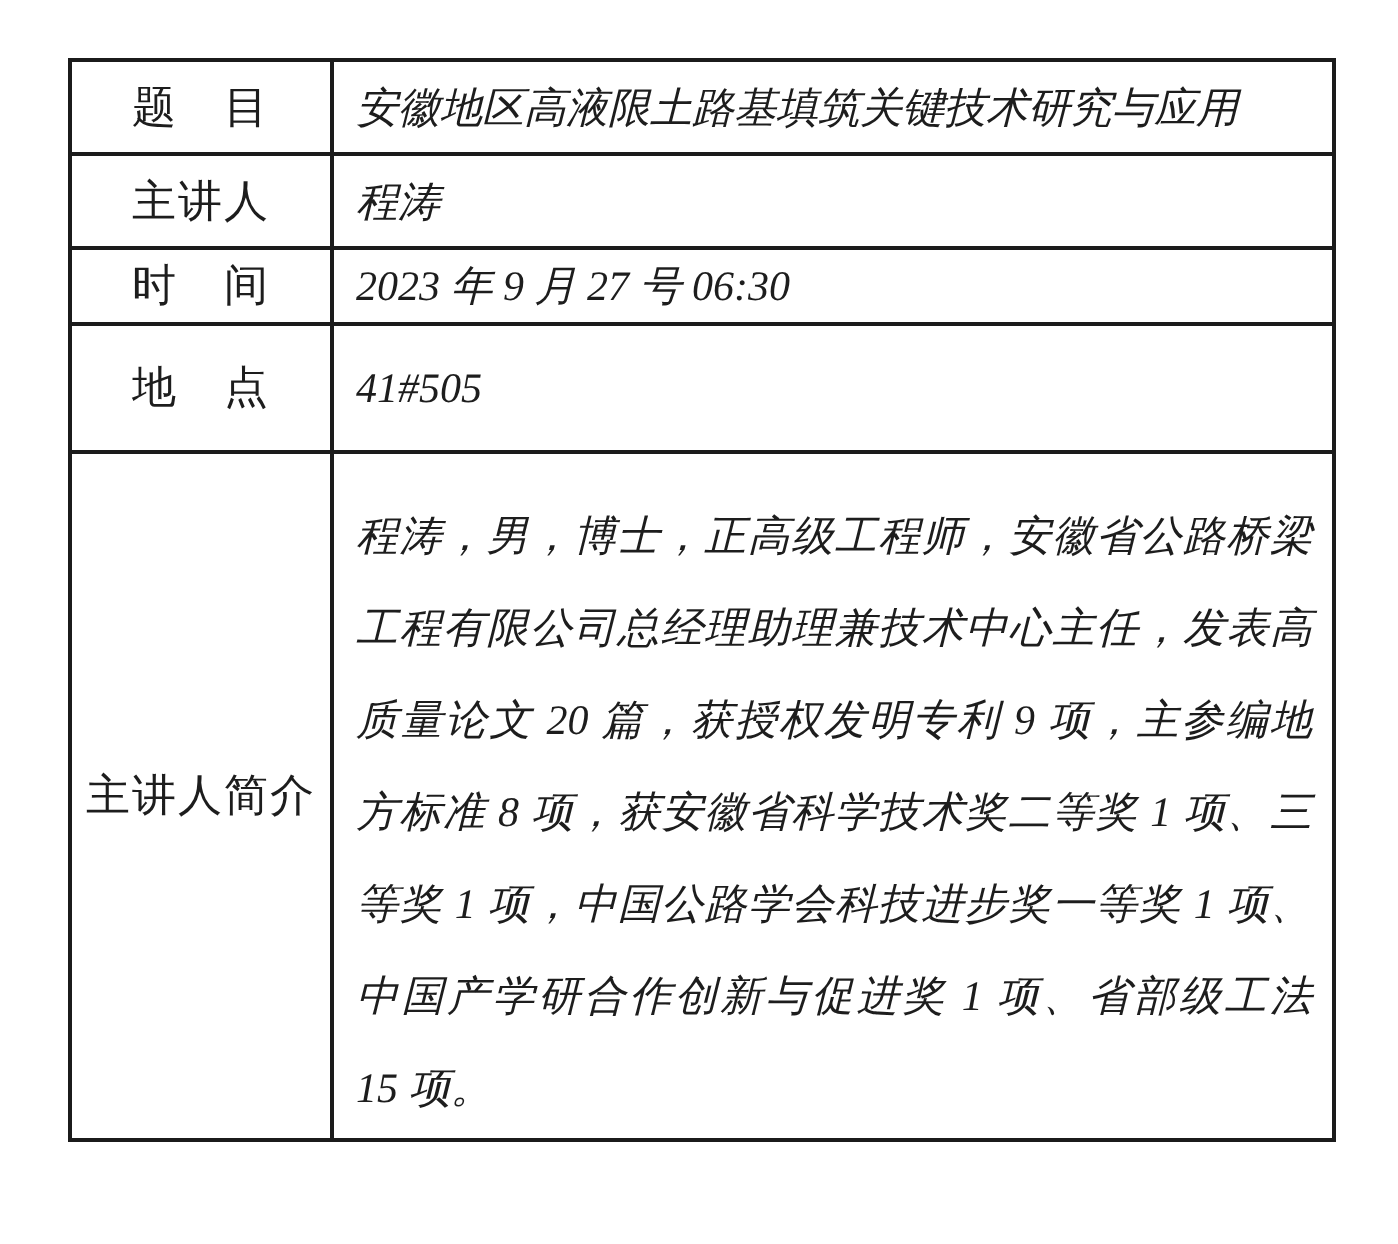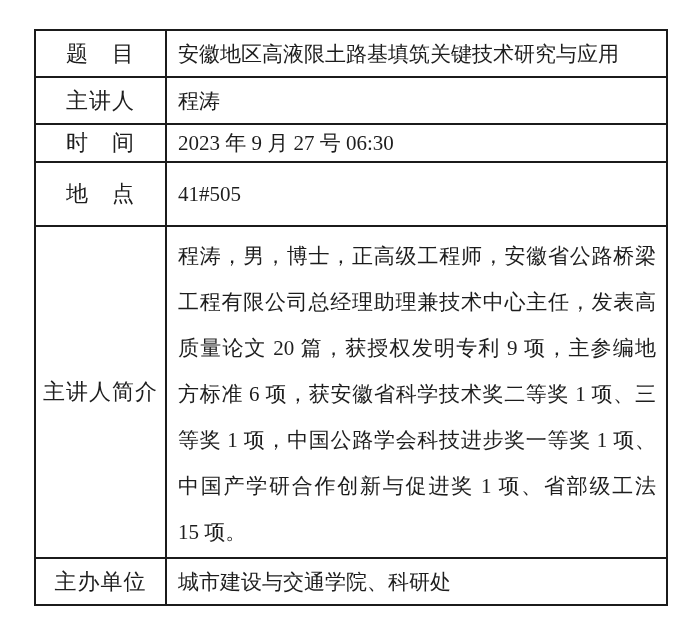--- a/index.html
+++ b/index.html
@@ -39,23 +39,24 @@
   td.label-cell {
     text-align: center;
     font-size: 22px;
     letter-spacing: 1px;
     padding: 0 4px;
   }
   td.value-cell {
     font-size: 21px;
     text-align: left;
     padding: 0 10px 0 11px;
+    font-style: italic;
   }
   td.bio-cell {
-    padding-top: 6px;
+    padding-top: 18px;
     padding-bottom: 2px;
   }
   .bio-line {
     height: 46px;
     line-height: 46px;
     font-size: 21px;
   }
   .bio-line.just {
     text-align: justify;
     text-align-last: justify;
@@ -105,29 +106,21 @@
         </td>
       </tr>
       <tr style="height:322px">
         <td class="label-cell">
           <span>主讲人简介</span>
         </td>
         <td class="value-cell bio-cell">
           <div class="bio-line just">程涛，男，博士，正高级工程师，安徽省公路桥梁</div>
           <div class="bio-line just">工程有限公司总经理助理兼技术中心主任，发表高</div>
           <div class="bio-line just">质量论文 20 篇，获授权发明专利 9 项，主参编地</div>
-          <div class="bio-line just">方标准 6 项，获安徽省科学技术奖二等奖 1 项、三</div>
+          <div class="bio-line just">方标准 8 项，获安徽省科学技术奖二等奖 1 项、三</div>
           <div class="bio-line just">等奖 1 项，中国公路学会科技进步奖一等奖 1 项、</div>
           <div class="bio-line just">中国产学研合作创新与促进奖 1 项、省部级工法</div>
           <div class="bio-line">15 项。</div>
-        </td>
-      </tr>
-      <tr style="height:47px">
-        <td class="label-cell">
-          <span>主办单位</span>
-        </td>
-        <td class="value-cell">
-          <span>城市建设与交通学院、科研处</span>
         </td>
       </tr>
     </tbody>
   </table>
 </div>
 
 </body></html>

